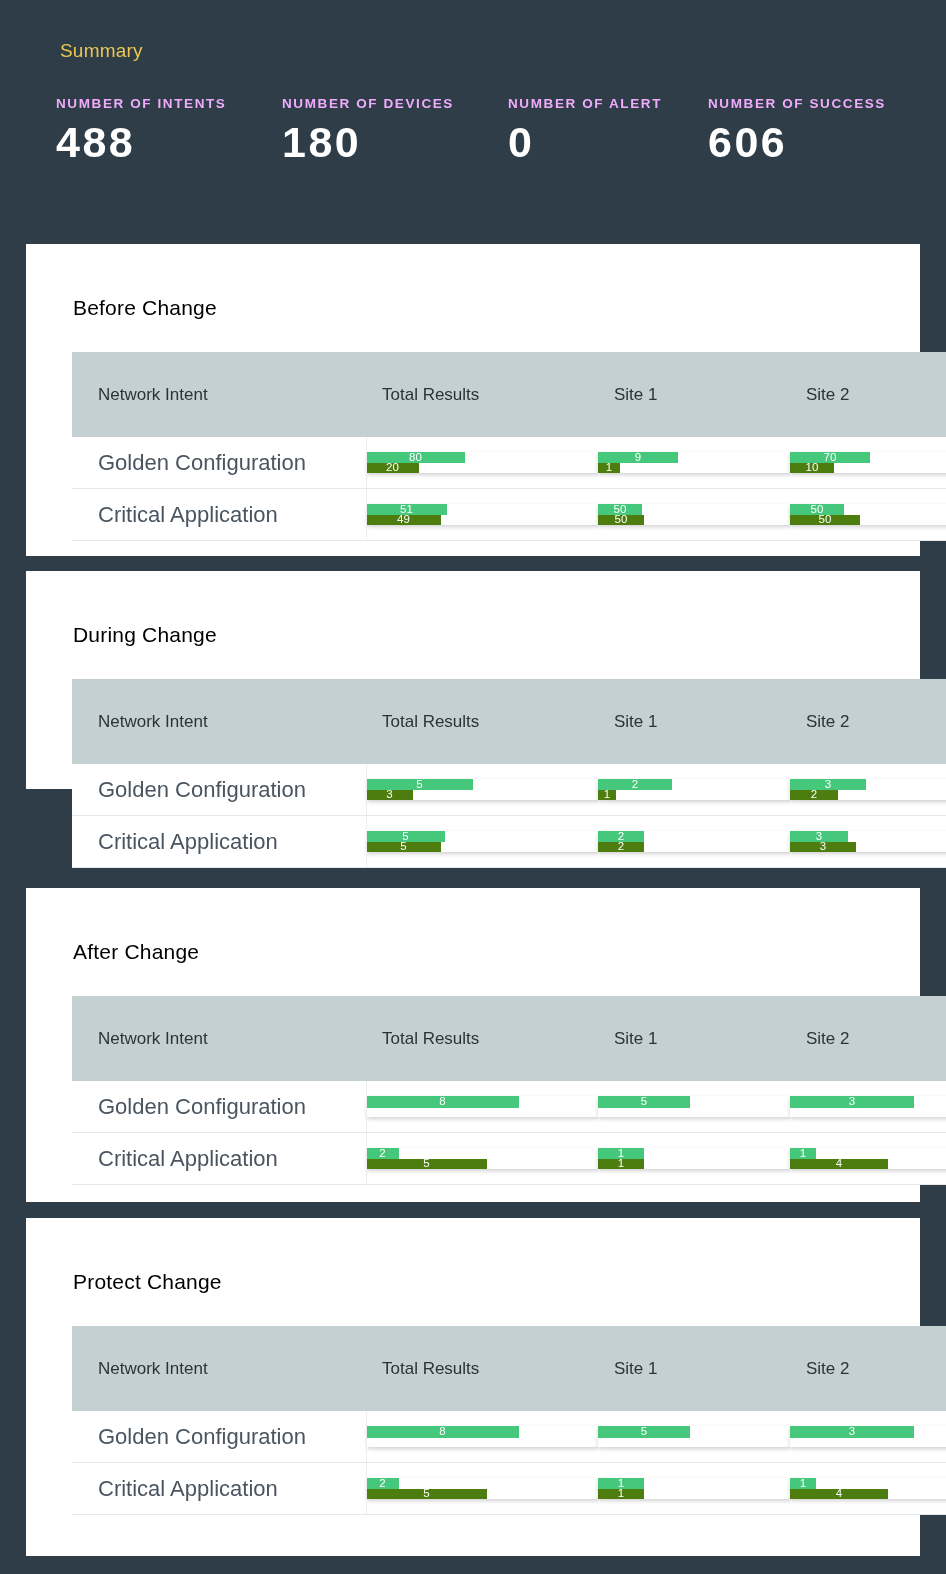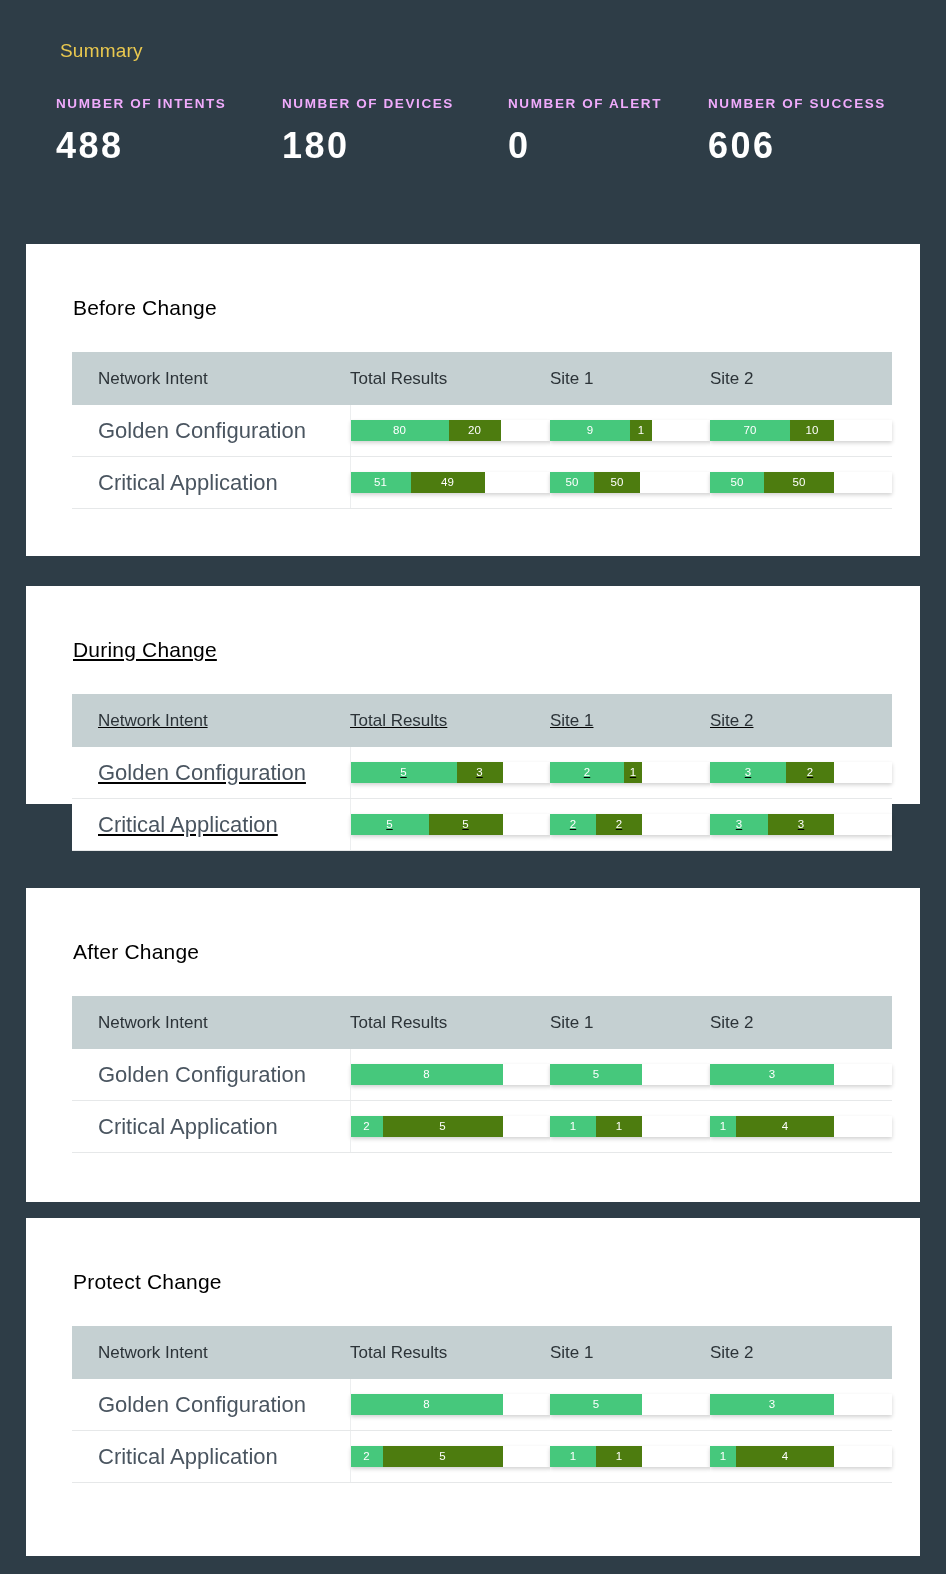--- a/index.html
+++ b/index.html
@@ -41,24 +41,24 @@
   .stat-label {
     color: #f0abfc;
     font-size: 13.5px;
     font-weight: bold;
     letter-spacing: 1.6px;
     text-transform: uppercase;
     white-space: nowrap;
   }
   .stat-value {
     color: #ffffff;
-    font-size: 36px;
+    font-size: 43px;
     font-weight: bold;
     letter-spacing: 2.5px;
-    margin-top: 17px;
+    margin-top: 10px;
     line-height: 1;
   }
 
   
   .card {
     position: absolute;
     left: 26px;
     width: 894px;
     background: #ffffff;
     box-sizing: border-box;
@@ -79,21 +79,21 @@
     border-collapse: collapse;
     table-layout: fixed;
   }
   .intent-table thead th {
     background: #c5d0d2;
     color: #2c3338;
     font-size: 17px;
     font-weight: 400;
     text-align: left;
     height: 53px;
-    padding: 0;
+    padding: 16px;
     vertical-align: middle;
   }
   .intent-table thead th.c-intent { width: 252px; padding-left: 26px; }
   .intent-table thead th.c-total  { width: 200px; }
   .intent-table thead th.c-site1  { width: 160px; }
   .intent-table thead th.c-site2  { width: 182px; }
 
   .intent-table tbody td {
     height: 51px;
     padding: 0;
@@ -110,20 +110,21 @@
     border-right: 1px solid #eceeef;
   }
   .intent-table tbody tr:last-child td { border-bottom: 1px solid #e6e8e9; }
   .table-foot-pad { height: 24px; }
 
   
   .bar {
     display: flex;
     height: 21px;
     box-shadow: 0 2px 4px rgba(0,0,0,0.18);
+    flex-direction: column;
   }
   .bar .seg {
     display: flex;
     align-items: center;
     justify-content: center;
     color: #ffffff;
     font-size: 11.5px;
     font-weight: 400;
     line-height: 1;
     overflow: hidden;
@@ -187,42 +188,42 @@
             <div class="bar">
               <div class="seg pass" style="width:80px">70</div>
               <div class="seg fail" style="width:44px">10</div>
             </div>
           </td>
         </tr>
         <tr>
           <td class="c-intent">Critical Application</td>
           <td class="c-total bar-cell">
             <div class="bar">
-              <div class="seg pass" style="width:60px">51</div>
+              <div class="seg pass" style="width:80px">51</div>
               <div class="seg fail" style="width:74px">49</div>
             </div>
           </td>
           <td class="c-site1 bar-cell">
             <div class="bar">
               <div class="seg pass" style="width:44px">50</div>
               <div class="seg fail" style="width:46px">50</div>
             </div>
           </td>
           <td class="c-site2 bar-cell">
             <div class="bar">
               <div class="seg pass" style="width:54px">50</div>
               <div class="seg fail" style="width:70px">50</div>
             </div>
           </td>
         </tr>
       </tbody>
     </table>
     <div class="table-foot-pad"></div>
   </div>
-<div class="card" id="card-1" style="top:586px;height:218px;text-decoration:underline;">
+<div class="card" id="card-1" style="top:571px;height:218px;">
     <h2 class="card-title">During Change</h2>
     <table class="intent-table">
       <thead>
         <tr>
           <th class="c-intent">Network Intent</th>
           <th class="c-total">Total Results</th>
           <th class="c-site1">Site 1</th>
           <th class="c-site2">Site 2</th>
         </tr>
       </thead>

